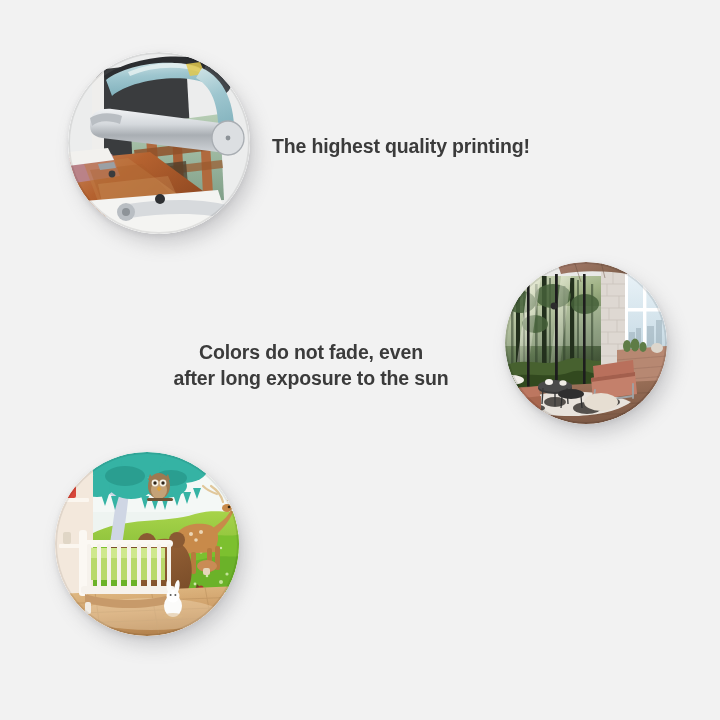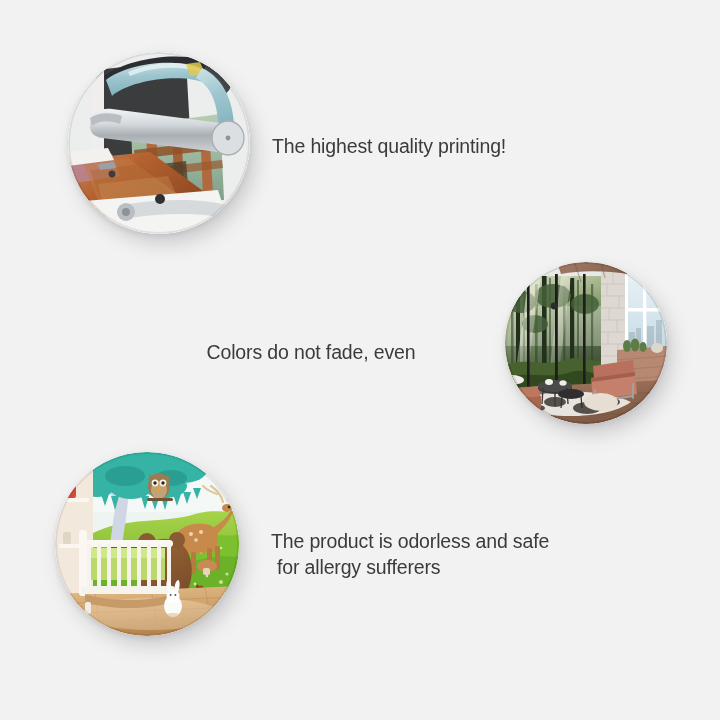--- a/index.html
+++ b/index.html
@@ -38,21 +38,21 @@
   }
 
   #circle-printing { left: 68px;  top: 52px;  width: 182px; height: 182px; }
   #circle-living   { left: 505px; top: 262px; width: 162px; height: 162px; }
   #circle-nursery  { left: 55px;  top: 452px; width: 184px; height: 184px; }
 
   
   .feature-text {
     position: absolute;
     color: #3b3b3b;
-    font-weight: normal;
+    font-weight: bold;
     font-size: 19.5px;
     line-height: 26px;
     letter-spacing: -0.15px;
     white-space: nowrap;
   }
   #text-printing { left: 272px; top: 133px; text-align: left; }
   #text-colors   { left: 161px; top: 339px; width: 300px; text-align: center; }
   #text-odorless { left: 271px; top: 528px; text-align: left; }
   #text-odorless .line-2 { padding-left: 6px; }
 
@@ -325,20 +325,21 @@
         <ellipse cx="6" cy="118" rx="13" ry="5" fill="#f2efe9"></ellipse>
         <rect x="5" y="120" width="1.8" height="16" fill="#cfcac2"></rect>
 
         <circle cx="81" cy="81" r="80" fill="none" stroke="rgba(0,0,0,0.10)" stroke-width="2"></circle>
       </g>
     </svg>
   </div>
 
   <div class="feature-text" id="text-colors">
     <span class="line line-1">Colors do not fade, even</span>
+    <span class="line line-2">after long exposure to the sun</span>
   </div>
 
   <div class="photo-circle" id="circle-nursery">
     <svg viewBox="0 0 184 184" xmlns="http://www.w3.org/2000/svg">
       <defs>
         <clipPath id="clip-nursery">
             <circle cx="92" cy="92" r="92"></circle>
           </clipPath>
         <linearGradient id="gGrass" x1="0" y1="0" x2="0" y2="1">
           <stop offset="0%" stop-color="#a8d44a"></stop>
@@ -536,18 +537,14 @@
           <circle cx="115.6" cy="143" r="1" fill="#5a5a58"></circle>
           <circle cx="120.4" cy="143" r="1" fill="#5a5a58"></circle>
           <ellipse cx="118" cy="164" rx="10" ry="3" fill="#d9b684" opacity="0.5"></ellipse>
         </g>
 
         <circle cx="92" cy="92" r="91" fill="none" stroke="rgba(0,0,0,0.08)" stroke-width="2"></circle>
       </g>
     </svg>
   </div>
 
-  <div class="feature-text" id="text-odorless">
-    <span class="line line-1">The product is odorless and safe</span>
-    <span class="line line-2">for allergy sufferers</span>
-  </div>
 
 </div>
 
 </body></html>

